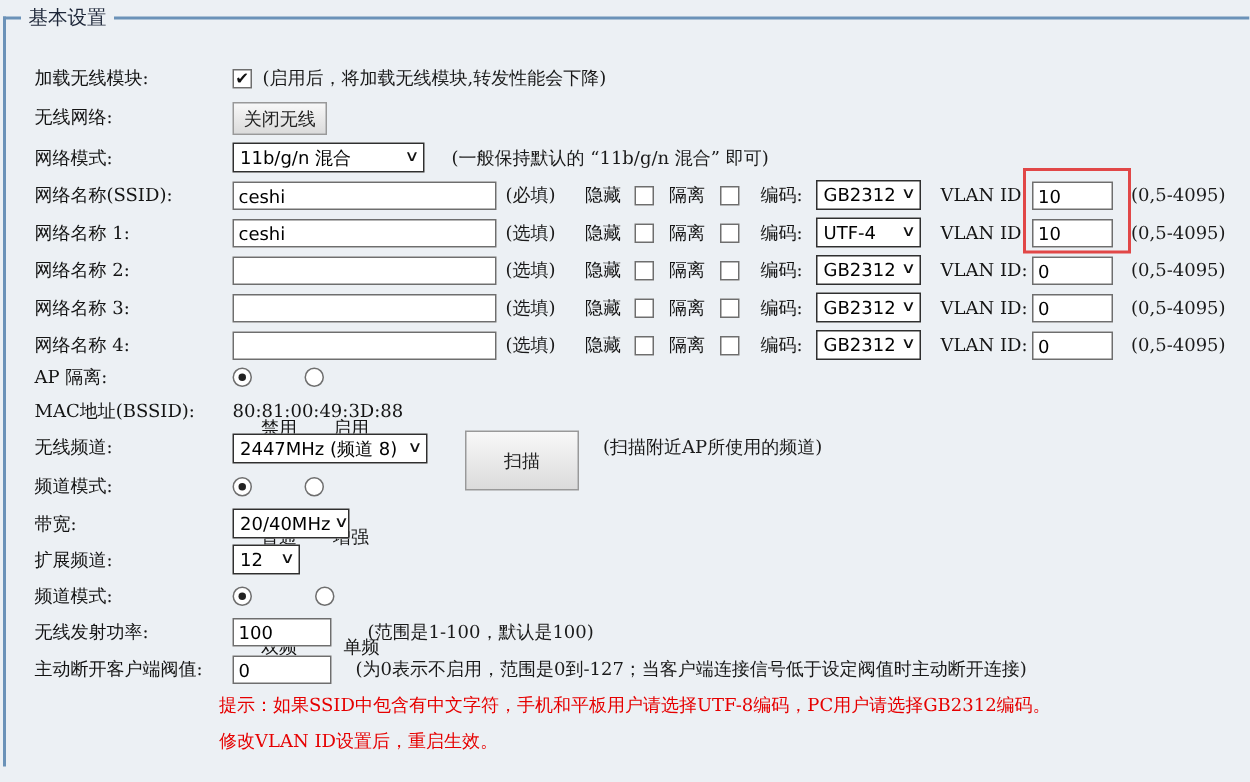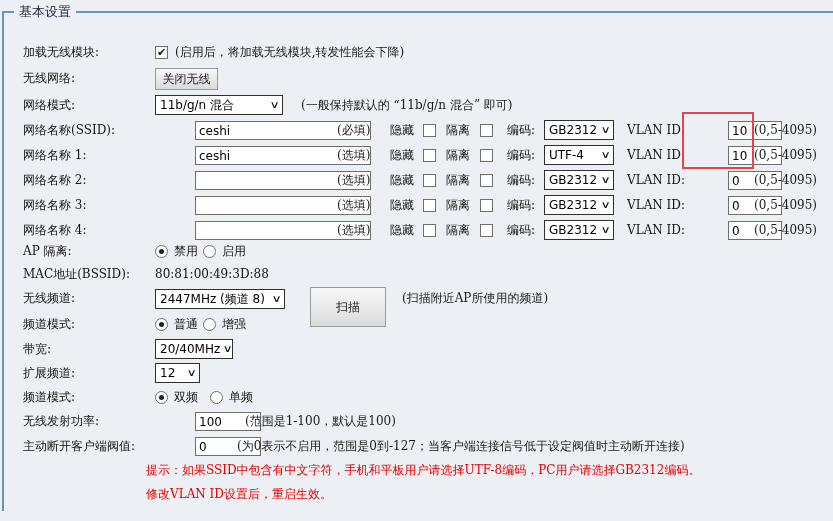--- a/index.html
+++ b/index.html
@@ -30,36 +30,36 @@
   .cb.on::after{content:"✔";font-size:11px;color:#111;font-family:"DejaVu Sans",sans-serif;}
   
   .radio{
     position:absolute;top:6px;width:13px;height:13px;box-sizing:border-box;
     background:#fff;border:1px solid #6e6e6e;border-radius:50%;
   }
   .radio.on::after{
     content:"";position:absolute;left:3px;top:3px;width:5px;height:5px;
     border-radius:50%;background:#222;
   }
-  .radio-lbl{position:absolute;}
+  .radio-lbl{position:absolute;margin-top:34px;}
   
   .sel{
     position:absolute;top:2px;height:20px;box-sizing:border-box;
     background:#fff;border:1px solid #2f2f2f;
     display:flex;align-items:center;justify-content:space-between;
     padding:0 4px;font-family:"DejaVu Sans","Liberation Sans",sans-serif;
     line-height:18px;color:#000;
   }
   .sel .chev{font-size:10px;transform:scaleX(1.4);color:#111;margin-left:4px;}
   
   .tin{
     position:absolute;top:3px;height:19px;box-sizing:border-box;
     background:#fff;border:1px solid #6e6e6e;
     font-family:"DejaVu Sans","Liberation Sans",sans-serif;font-size:12px;
-    padding:0 3px;color:#000;outline:none;margin-left:40px;
+    padding:0 3px;color:#000;outline:none;
   }
   
   .btn{
     position:absolute;box-sizing:border-box;text-align:center;
     background:linear-gradient(#f8f8f8,#dbdbdb);
     border:1px solid #999;color:#222;font-size:12px;
     font-family:"DejaVu Serif","Liberation Serif",serif;
   }
   .note{position:absolute;left:146px;color:#e60000;}
   .hl-box{position:absolute;border:2px solid #e14747;z-index:2;pointer-events:none;}

